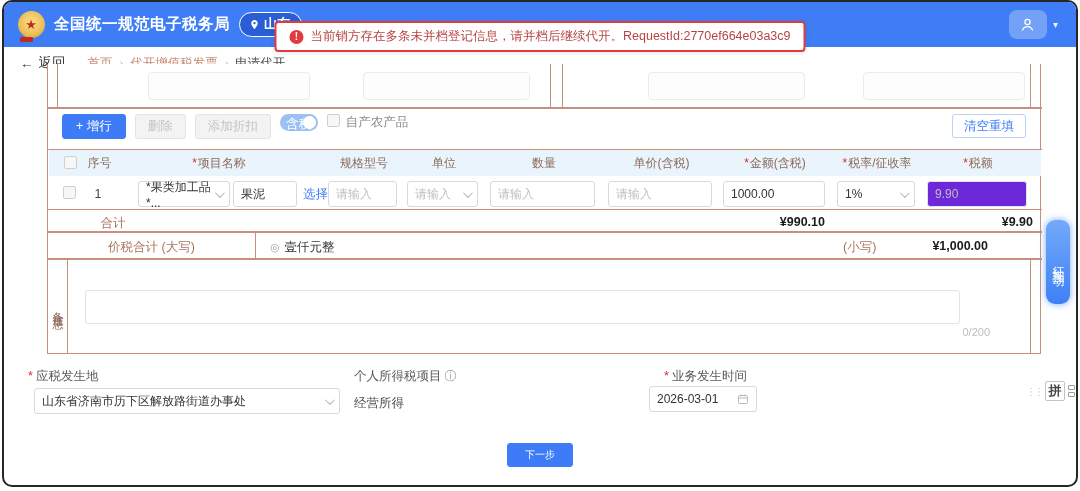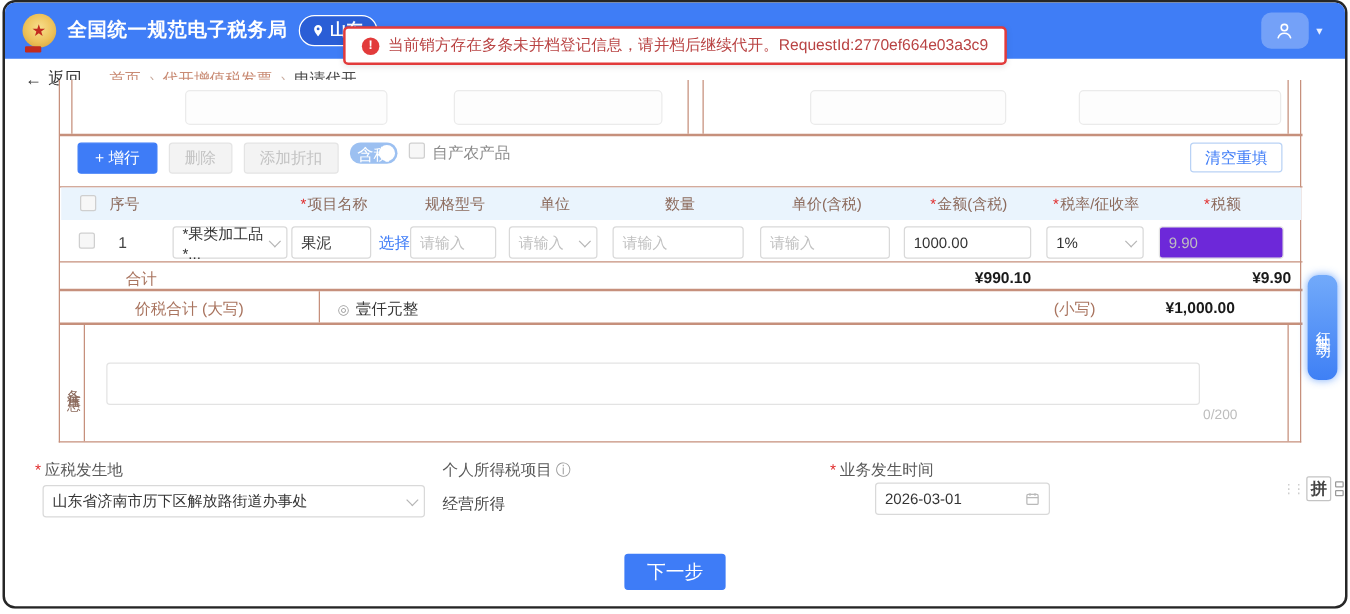--- a/index.html
+++ b/index.html
@@ -90,21 +90,21 @@
 
   
   .fld-label { position:absolute; font-size:12.5px; color:#595959; }
   .req-star { color:#e02a2a; margin-right:3px; }
   .info-i { color:#9a9a9a; font-size:12px; margin-left:3px; }
   .fld-value { position:absolute; font-size:12.5px; color:#4a4a4a; }
   .cal-icon { color:#b9b9b9; font-size:12px; }
 
   .next-btn { position:absolute; top:441px; left:50%; transform:translateX(-50%);
               background:#3e7cf7; color:#fff; border:1px solid #3e7cf7; border-radius:3px;
-              font-size:15px; padding:4px 17px; cursor:pointer; }
+              font-size:10px; padding:4px 17px; cursor:pointer; }
 
   .side-tab { position:absolute; right:6px; top:218px; width:24px; height:84px; border-radius:9px;
               background:linear-gradient(180deg,#72aafa 0%,#3f80f5 100%);
               box-shadow:0 0 7px rgba(96,156,250,0.85); display:flex; align-items:center; justify-content:center; cursor:pointer; z-index:3; }
   .side-tab span { writing-mode:vertical-rl; text-orientation:upright; color:#fff; font-size:12px; letter-spacing:3px; }
 
   .ime { position:absolute; left:1022px; top:379px; display:flex; align-items:center; gap:3px; z-index:3; }
   .ime .handle { color:#c9c9c9; font-size:10px; letter-spacing:-2px; }
   .ime .pin-box { width:20px; height:20px; border:1px solid #c4c4c4; background:#fff; border-radius:2px;
                   display:flex; align-items:center; justify-content:center; font-size:13px; font-weight:bold; color:#444; }
@@ -180,21 +180,21 @@
       </span>
       <span class="cbx"></span>
       <span class="cbx-label">自产农产品</span>
       <button class="btn-outline">清空重填</button>
     </div>
 
     <div class="hline" style="top:85px;height:1px"></div>
     <div class="thead">
       <span class="cbx row-cb" style="top:6px"></span>
       <span class="th" style="left:35px;width:30px"><i class="star"></i><span>序号</span></span>
-      <span class="th" style="left:95px;width:150px;text-align:right"><i class="star">*</i><span>项目名称</span></span>
+      <span class="th" style="left:95px;width:150px;text-align:center"><i class="star">*</i><span>项目名称</span></span>
       <span class="th" style="left:280px;width:69px"><i class="star"></i><span>规格型号</span></span>
       <span class="th" style="left:359px;width:71px"><i class="star"></i><span>单位</span></span>
       <span class="th" style="left:442px;width:105px"><i class="star"></i><span>数量</span></span>
       <span class="th" style="left:560px;width:104px"><i class="star"></i><span>单价(含税)</span></span>
       <span class="th" style="left:675px;width:102px"><i class="star">*</i><span>金额(含税)</span></span>
       <span class="th" style="left:789px;width:78px"><i class="star">*</i><span>税率/征收率</span></span>
       <span class="th" style="left:879px;width:100px"><i class="star">*</i><span>税额</span></span>
     </div>
 
     <span class="cbx row-cb" style="top:122px"></span>
@@ -252,21 +252,21 @@
   </div>
 
   <span class="fld-label" style="left:350px;top:366px">
     <span>个人所得税项目</span><span class="info-i">ⓘ</span>
   </span>
   <span class="fld-value" style="left:350px;top:393px">经营所得</span>
 
   <span class="fld-label" style="left:660px;top:366px">
     <i class="star req-star">*</i><span>业务发生时间</span>
   </span>
-  <div class="fake-select" style="left:696px;top:384px;width:140px">
+  <div class="fake-select" style="left:645px;top:384px;width:108px">
     <span>2026-03-01</span>
     <svg class="cal-icon" width="12" height="12" viewBox="0 0 24 24">
         <rect x="3" y="5" width="18" height="16" rx="2" fill="none" stroke="#b9b9b9" stroke-width="2"></rect>
         <line x1="3" y1="10" x2="21" y2="10" stroke="#b9b9b9" stroke-width="2"></line>
         <line x1="8" y1="3" x2="8" y2="7" stroke="#b9b9b9" stroke-width="2"></line>
         <line x1="16" y1="3" x2="16" y2="7" stroke="#b9b9b9" stroke-width="2"></line>
       </svg>
   </div>
 
   <div class="ime">

